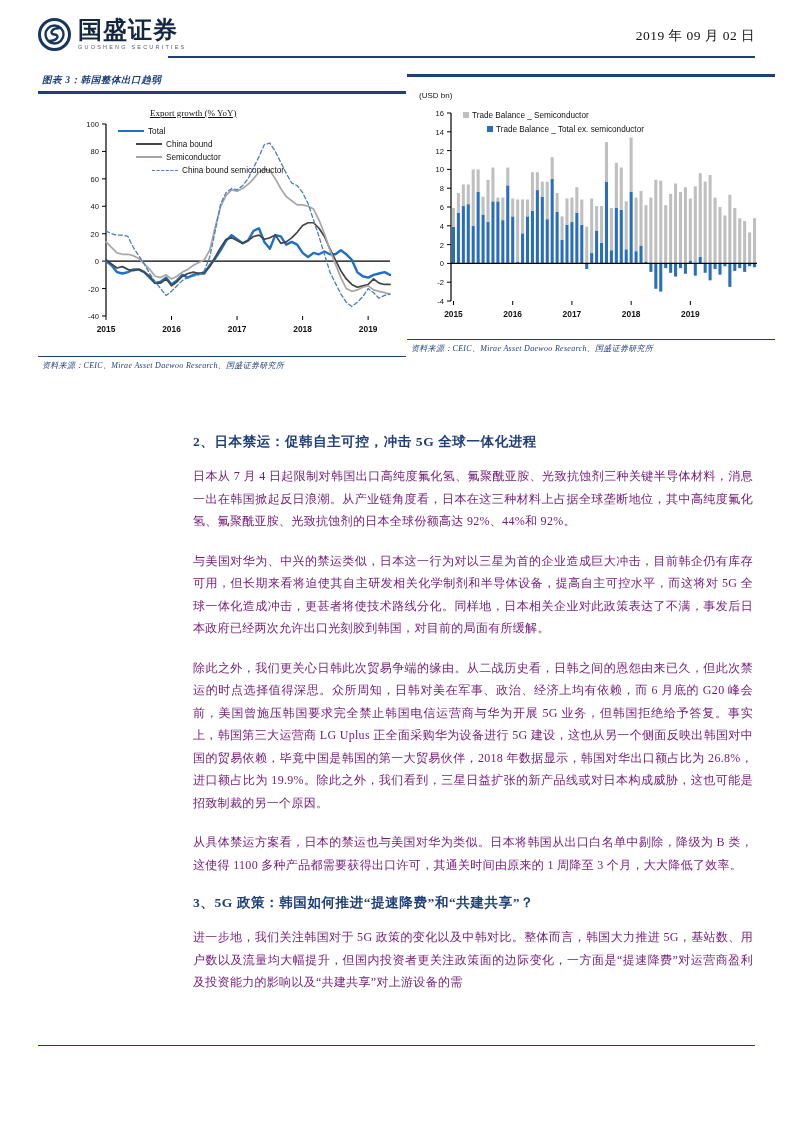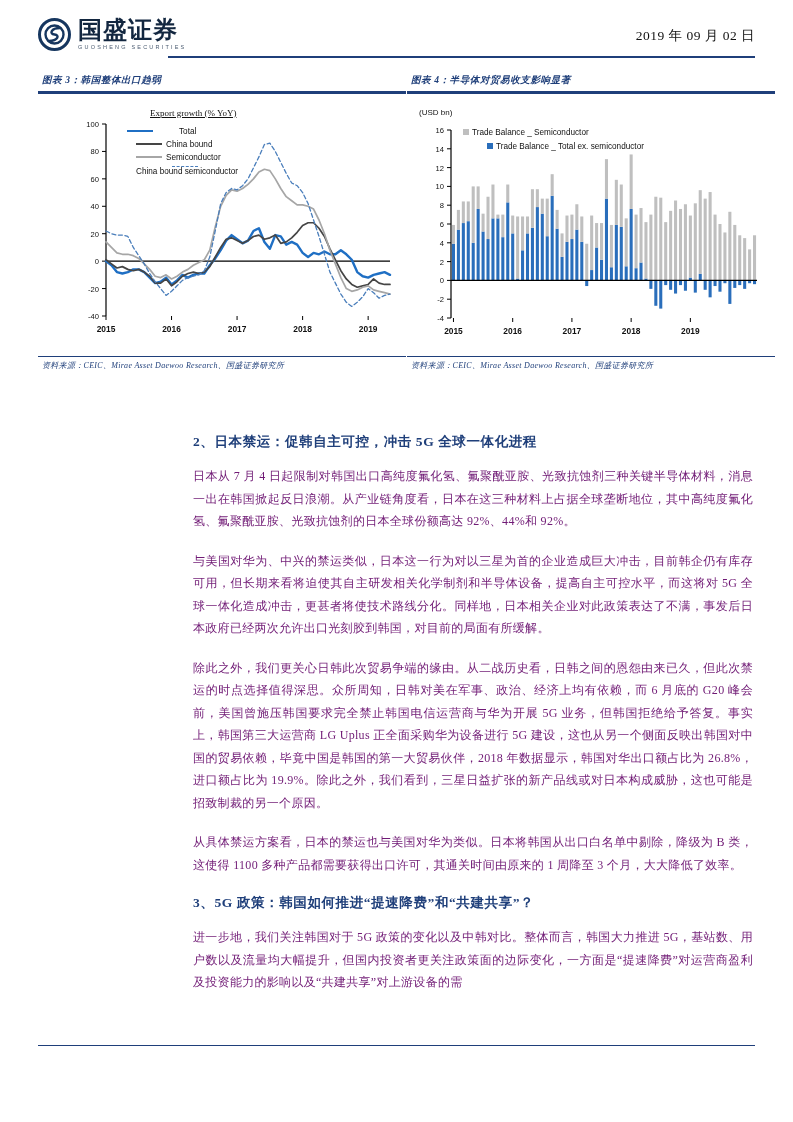--- a/index.html
+++ b/index.html
@@ -84,33 +84,33 @@
   </div>
 
   <div class="exhibit left">
     <div class="ex-caption">图表 3：韩国整体出口趋弱</div>
     <div class="ex-rule"></div>
 
     <div class="ex-body">
       <div class="chart-title" id="lc-title" style="left:112px; top:14px;">Export growth (% YoY)</div>
 
       
-      <div class="legend-row" style="left:89px; top:33px;gap:22px;">
+      <div class="legend-row" style="left:80px; top:33px;">
         <span class="lg-line" style="border-top-color:#1f6fc4; border-top-width:2.6px;"></span>
         <span>Total</span>
       </div>
       <div class="legend-row" style="left:98px; top:46px;justify-content:space-between;">
         <span class="lg-line" style="border-top-color:#454545; border-top-width:2.2px;"></span>
         <span>China bound</span>
       </div>
       <div class="legend-row" style="left:98px; top:59px;">
         <span class="lg-line" style="border-top-color:#a6a6a6; border-top-width:2.2px;"></span>
         <span>Semiconductor</span>
       </div>
-      <div class="legend-row" style="left:98px; top:72px;flex-direction:column;">
+      <div class="legend-row" style="left:114px; top:72px;">
         <span class="lg-line" style="border-top:1.4px dashed #4a7ebb;"></span>
         <span>China bound semiconductor</span>
       </div>
 
       <svg id="line-svg" width="368" height="262">
           <line x1="68" y1="30" x2="68" y2="222" stroke="#000" stroke-width="1.2"></line>
           <line x1="68" y1="222" x2="64" y2="222" stroke="#000" stroke-width="1"></line>
           <text x="61" y="225" font-size="7.6" font-family="Liberation Sans, sans-serif" fill="#111" text-anchor="end">-40</text>
           <line x1="68" y1="194.57142857142858" x2="64" y2="194.57142857142858" stroke="#000" stroke-width="1"></line>
           <text x="61" y="197.57142857142858" font-size="7.6" font-family="Liberation Sans, sans-serif" fill="#111" text-anchor="end">-20</text>
@@ -142,21 +142,20 @@
           <path d="M68.00 147.94 L73.46 153.43 L78.92 158.91 L84.38 160.29 L89.85 160.29 L95.31 161.66 L100.77 164.40 L106.23 169.89 L111.69 175.37 L117.15 182.23 L122.62 183.60 L128.08 180.86 L133.54 184.97 L139.00 182.23 L144.46 178.11 L149.92 175.37 L155.38 171.26 L160.85 168.51 L166.31 165.77 L171.77 156.17 L177.23 132.86 L182.69 112.29 L188.15 101.31 L193.62 95.83 L199.08 97.20 L204.54 94.46 L210.00 90.34 L215.46 84.86 L220.92 78.00 L226.38 75.26 L231.85 76.63 L237.31 84.86 L242.77 94.46 L248.23 102.69 L253.69 106.80 L259.15 110.91 L264.62 110.91 L270.08 112.29 L275.54 115.03 L281.00 126.00 L286.46 139.71 L291.92 156.17 L297.38 169.89 L302.85 183.60 L308.31 194.57 L313.77 197.31 L319.23 195.94 L324.69 193.20 L330.15 191.83 L335.62 195.94 L341.08 197.31 L346.54 198.69 L352.00 200.06" fill="none" stroke="#a6a6a6" stroke-width="1.7" stroke-linejoin="round" stroke-linecap="round"></path>
           <path d="M68.00 136.97 L73.46 139.71 L78.92 141.09 L84.38 141.09 L89.85 142.46 L95.31 153.43 L100.77 161.66 L106.23 169.89 L111.69 179.49 L117.15 187.71 L122.62 194.57 L128.08 201.43 L133.54 197.31 L139.00 191.83 L144.46 186.34 L149.92 183.60 L155.38 182.23 L160.85 180.86 L166.31 176.74 L171.77 163.03 L177.23 136.97 L182.69 109.54 L188.15 98.57 L193.62 94.46 L199.08 95.83 L204.54 91.71 L210.00 84.86 L215.46 73.89 L220.92 62.91 L226.38 50.57 L231.85 49.20 L237.31 57.43 L242.77 68.40 L248.23 79.37 L253.69 88.97 L259.15 91.71 L264.62 98.57 L270.08 109.54 L275.54 126.00 L281.00 142.46 L286.46 160.29 L291.92 178.11 L297.38 189.09 L302.85 200.06 L308.31 208.29 L313.77 212.40 L319.23 208.29 L324.69 202.80 L330.15 194.57 L335.62 198.69 L341.08 204.17 L346.54 201.43 L352.00 200.06" fill="none" stroke="#4a7ebb" stroke-width="1.3" stroke-linejoin="round" stroke-linecap="round" stroke-dasharray="4,2.6"></path>
         </svg>
     </div>
 
     <div class="ex-srcrule"></div>
     <div class="ex-source">资料来源：CEIC、Mirae Asset Daewoo Research、国盛证券研究所</div>
   </div>
 
   <div class="exhibit right">
-    <div class="ex-caption">图表 4：半导体对贸易收支影响显著</div>
     <div class="ex-rule"></div>
 
     <div class="ex-body">
       <div class="unit-label" style="left:12px; top:14px;">(USD bn)</div>
 
       <div class="legend-row" style="left:56px; top:34px;">
         <span class="lg-sq" style="background:#bfbfbf;"></span>
         <span>Trade Balance _ Semiconductor</span>
       </div>
       <div class="legend-row" style="left:56px; top:48px;margin-left:24px;">

